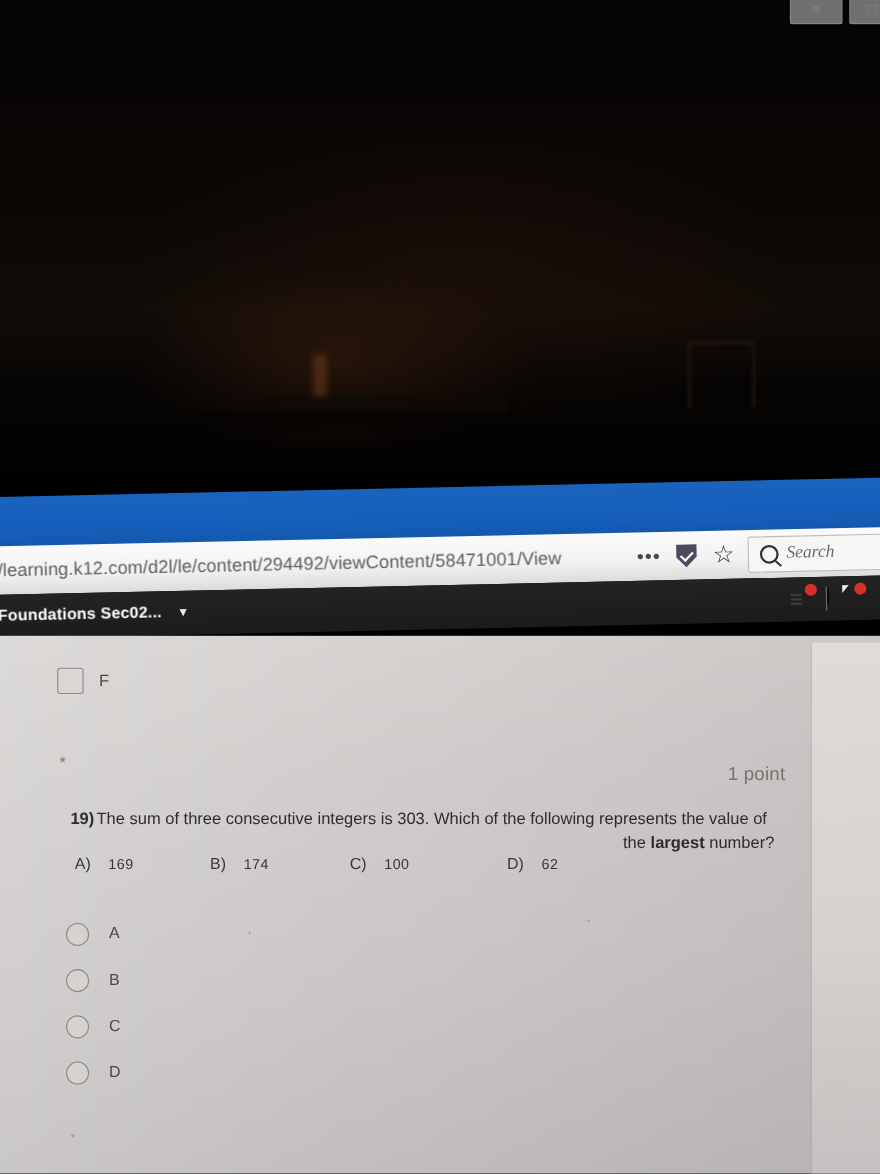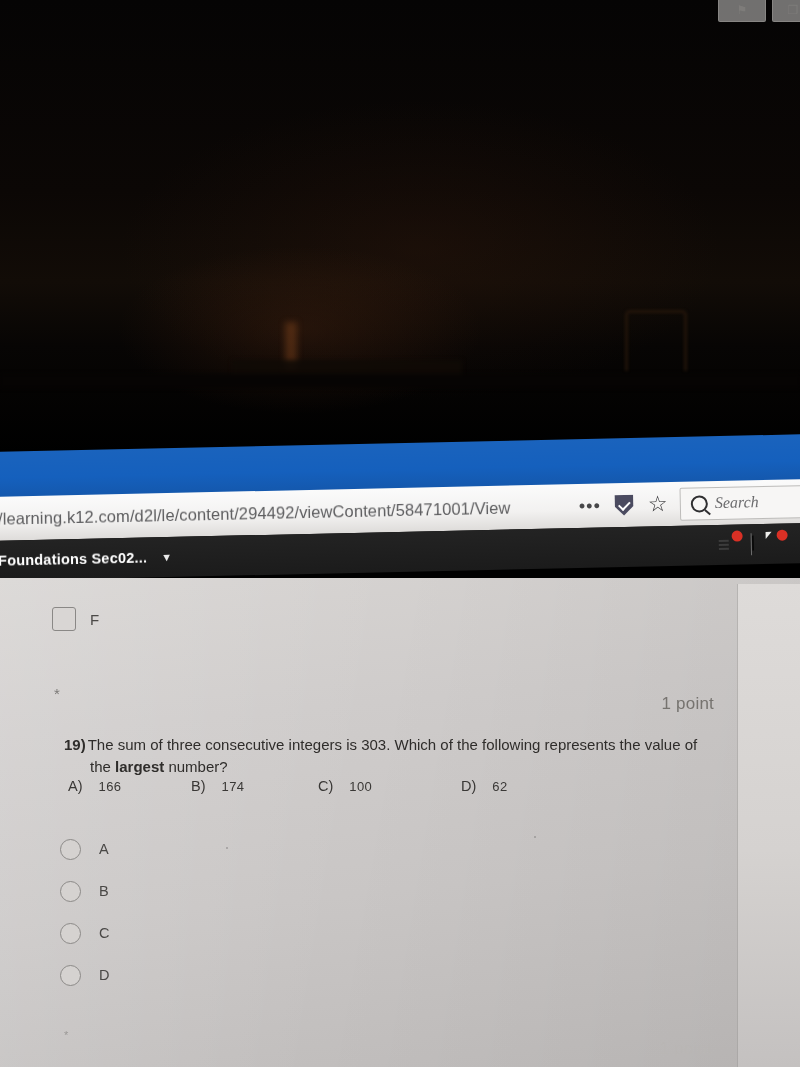--- a/index.html
+++ b/index.html
@@ -121,21 +121,21 @@
 
   
   .f-row{position:absolute;left:52px;top:607px;display:flex;align-items:center;gap:14px;}
   .chk{width:22px;height:22px;border:1.6px solid #8a8886;border-radius:3px;background:#d9d6d4;}
   .chk-label{font-size:15px;color:#4b4947;}
 
   
   .qblock{position:absolute;left:64px;top:734px;width:640px;}
   .qline{font-size:15px;color:#2f2d2b;line-height:1.45;filter:blur(.25px);}
   .qnum{font-weight:bold;margin-right:2px;}
-  .qline2{margin-left:26px;}
+  .qline2{margin-left:26px;text-align:right;}
   .qline2 b{font-weight:bold;}
 
   .opts{position:absolute;left:68px;top:778px;width:660px;display:flex;}
   .opt{display:flex;align-items:baseline;}
   .opt .lt{font-size:14.5px;color:#3a3836;}
   .opt .vl{font-size:13px;color:#3a3836;margin-left:16px;letter-spacing:.4px;}
   .o1{width:123px;} .o2{width:127px;} .o3{width:143px;} .o4{width:120px;}
 
   
   .radios{position:absolute;left:60px;top:828px;}
@@ -221,21 +221,21 @@
     <span class="qnum">19)</span><span>The sum of three consecutive integers is 303.  Which of the following represents the value of</span>
   </div>
   <div class="qline qline2">
     <span>the </span><b>largest</b><span> number?</span>
   </div>
 </div>
 
 <div class="opts">
   <div class="opt o1">
     <span class="lt">A)</span>
-    <span class="vl">166</span>
+    <span class="vl">169</span>
   </div>
   <div class="opt o2">
     <span class="lt">B)</span>
     <span class="vl">174</span>
   </div>
   <div class="opt o3">
     <span class="lt">C)</span>
     <span class="vl">100</span>
   </div>
   <div class="opt o4">

